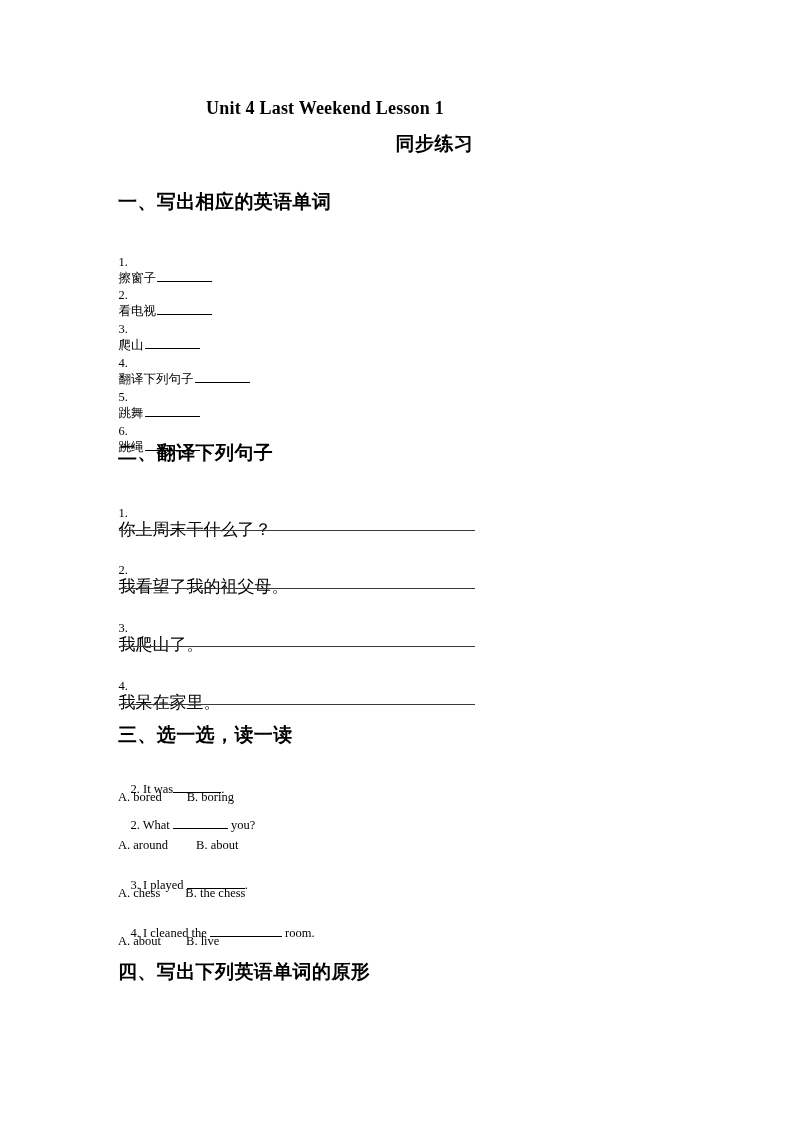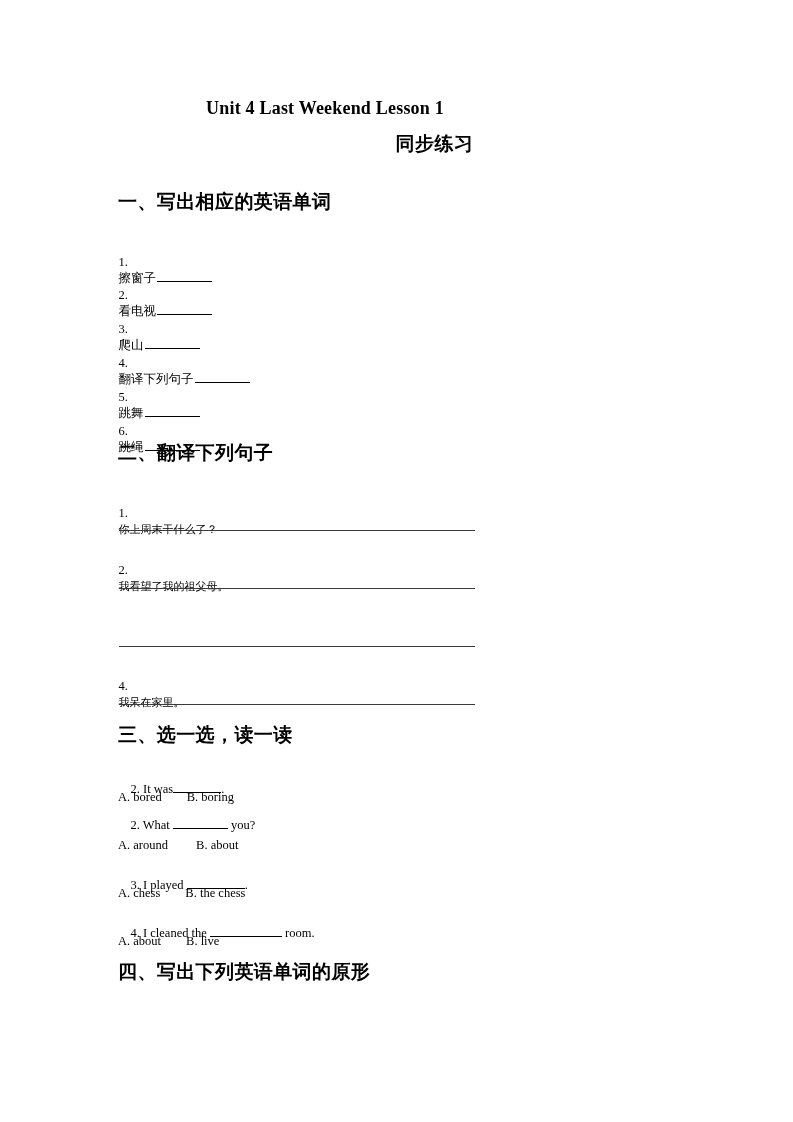--- a/index.html
+++ b/index.html
@@ -69,21 +69,21 @@
     position: absolute;
     left: 106px;
     font-family: "Liberation Serif", "DejaVu Serif", serif;
     font-size: 12.5px;
     line-height: 16px;
     white-space: pre;
     color: #000;
   }
   .cn {
     font-family: "DejaVu Sans", "Liberation Sans", sans-serif;
-    font-size: 11px;
+    font-size: 17px;
   }
 
   
   .word-item { }
   .word-item .num {
     font-family: "Liberation Serif", "DejaVu Serif", serif;
   }
   .word-item .term {
     font-family: "DejaVu Sans", "Liberation Sans", sans-serif;
   }
@@ -169,20 +169,24 @@
     <span class="cn">你上周末干什么了？</span>
   </div>
   <div class="answer-rule" style="top:530px"></div>
 
   <div class="body-line sentence-line" style="top:546px">
     <span class="num">2.</span>
     <span class="cn">我看望了我的祖父母。</span>
   </div>
   <div class="answer-rule" style="top:588px"></div>
 
+  <div class="body-line sentence-line" style="top:604px">
+    <span class="num">3.</span>
+    <span class="cn">我爬山了。</span>
+  </div>
   <div class="answer-rule" style="top:646px"></div>
 
   <div class="body-line sentence-line" style="top:662px">
     <span class="num">4.</span>
     <span class="cn">我呆在家里。</span>
   </div>
   <div class="answer-rule" style="top:704px"></div>
 
   <div class="section-heading" id="sec3-heading">三、选一选，读一读</div>
 

